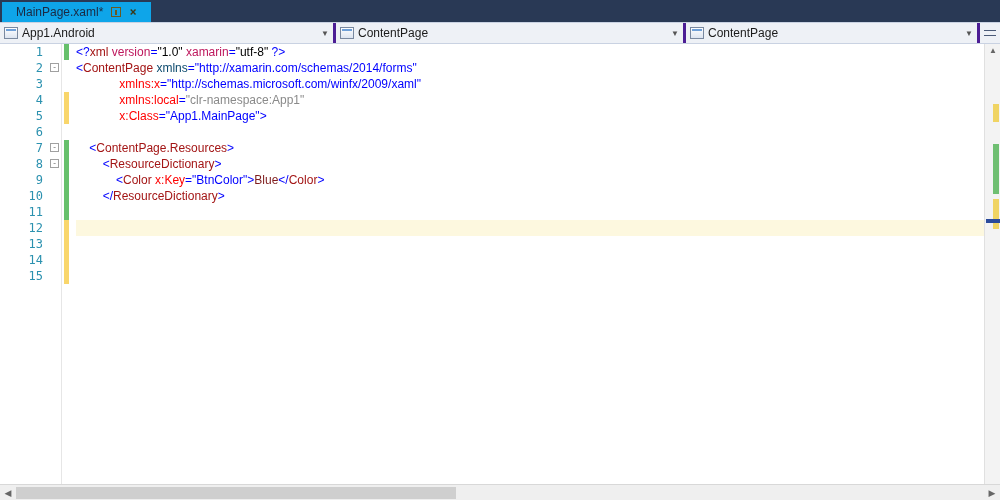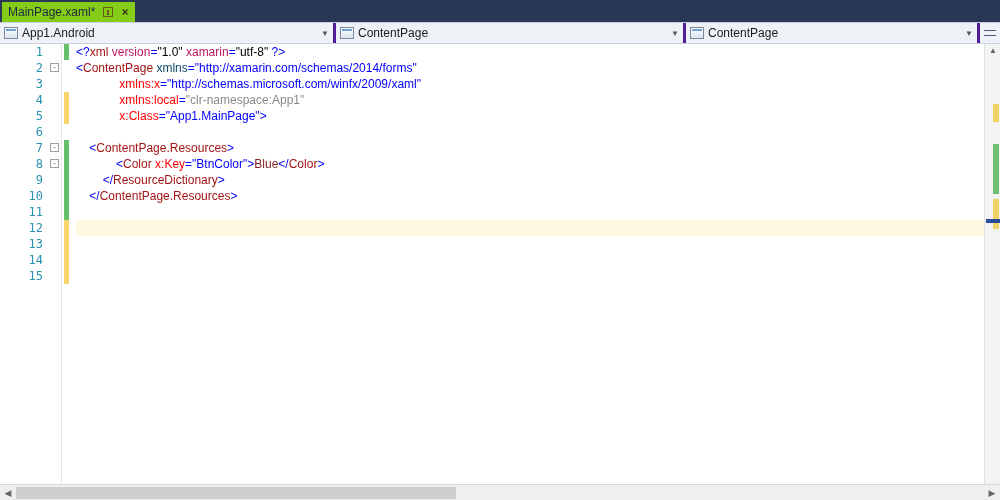--- a/index.html
+++ b/index.html
@@ -1,18 +1,18 @@
 <!DOCTYPE html>
 <html><head>
 <meta charset="utf-8">
 <style>
 *{margin:0;padding:0;box-sizing:border-box;font-family:"Segoe UI",Tahoma,sans-serif;font-size:12px}
 body{width:1000px;height:500px;background:#293955;display:flex;flex-direction:column;overflow:hidden}
 .tabstrip{height:22px;background:#293955;display:flex;align-items:flex-end;padding-left:2px}
-.tab{background:#84cc16;color:#1b2942;height:20px;display:flex;align-items:center;padding:0 6px;font-size:11px;gap:8px}
+.tab{background:#0ea5e9;color:#1b2942;height:20px;display:flex;align-items:center;padding:0 14px;font-size:11px;gap:8px}
 .pin{width:10px;height:10px;border:1px solid #6a5a20;position:relative}
 .pin::after{content:"";position:absolute;left:3px;top:2px;width:2px;height:5px;background:#6a5a20}
 .close-x{font-family:Consolas,monospace;font-weight:bold;color:#3a3a1a;cursor:pointer}
 .navbar{height:22px;background:#eef1f6;border-top:1px solid #c9d2e2;border-bottom:1px solid #c9d2e2;display:flex}
 .navcell{display:flex;align-items:center;height:100%;border-right:3px solid #4c1d95;padding:0 4px;background:#eef1f6;color:#1b1b1b;position:relative}
 .navcell .ico{width:14px;height:12px;border:1px solid #7a89a0;background:linear-gradient(#fff,#dce4f0);margin-right:4px;position:relative}
 .navcell .ico::after{content:"";position:absolute;left:1px;top:1px;width:10px;height:2px;background:#6fa0d8}
 .navcell .arrow{margin-left:auto;font-size:8px;color:#555;padding-left:6px}
 .nc1{flex:0 0 336px}.nc2{flex:0 0 350px}.nc3{flex:1}.ncx{flex:0 0 18px;justify-content:center;border-right:none}
 .ncx .swap{width:12px;height:12px;position:relative}
@@ -133,23 +133,23 @@
   </div>
 
   <div class="code">
     <div class="cline"><span class="t-ang">&lt;?</span><span class="t-tag">xml</span> <span class="t-piattr">version</span><span class="t-eq">=</span><span class="t-pival">"1.0"</span> <span class="t-piattr">xamarin</span><span class="t-eq">=</span><span class="t-pival">"utf-8"</span> <span class="t-ang">?&gt;</span></div>
     <div class="cline"><span class="t-ang">&lt;</span><span class="t-tag">ContentPage</span> <span class="t-attr">xmlns</span><span class="t-eq">=</span><span class="t-str">"http://xamarin.com/schemas/2014/forms"</span></div>
     <div class="cline">             <span class="t-ns">xmlns:x</span><span class="t-eq">=</span><span class="t-str">"http://schemas.microsoft.com/winfx/2009/xaml"</span></div>
     <div class="cline">             <span class="t-ns">xmlns:local</span><span class="t-eq">=</span><span class="t-graystr">"clr-namespace:App1"</span></div>
     <div class="cline">             <span class="t-ns">x:Class</span><span class="t-eq">=</span><span class="t-str">"App1.MainPage"</span><span class="t-ang">&gt;</span></div>
     <div class="cline"></div>
     <div class="cline">    <span class="t-ang">&lt;</span><span class="t-tag">ContentPage.Resources</span><span class="t-ang">&gt;</span></div>
+    <div class="cline">        <span class="t-ang">&lt;</span><span class="t-tag">ResourceDictionary</span><span class="t-ang">&gt;</span></div>
     <div class="cline">            <span class="t-ang">&lt;</span><span class="t-tag">Color</span> <span class="t-ns">x:Key</span><span class="t-eq">=</span><span class="t-str">"BtnColor"</span><span class="t-ang">&gt;</span><span class="t-text">Blue</span><span class="t-ang">&lt;/</span><span class="t-tag">Color</span><span class="t-ang">&gt;</span></div>
     <div class="cline">        <span class="t-ang">&lt;/</span><span class="t-tag">ResourceDictionary</span><span class="t-ang">&gt;</span></div>
-    <div class="cline">    <span class="t-ang">&lt;/</span><span class="t-tag">ContentPage.Resources</span><span class="t-ang">&gt;</span></div>
     <div class="cline"></div>
     <div class="cline hl">    </div>
     <div class="cline"></div>
   </div>
 
   <div class="rstrip">
     <span class="up">▲</span>
     <div class="rmark n" style="top:60px"></div>
     <div class="rmark s" style="top:100px;height:50px"></div>
     <div class="rmark n" style="top:155px;height:30px"></div>

